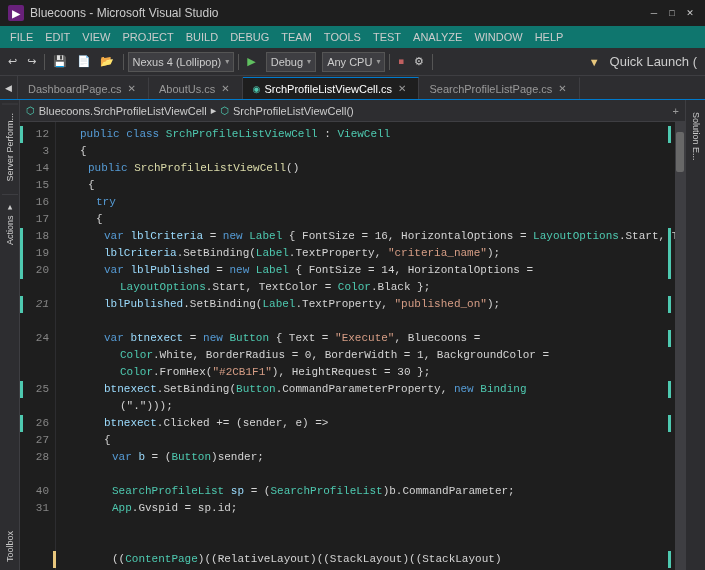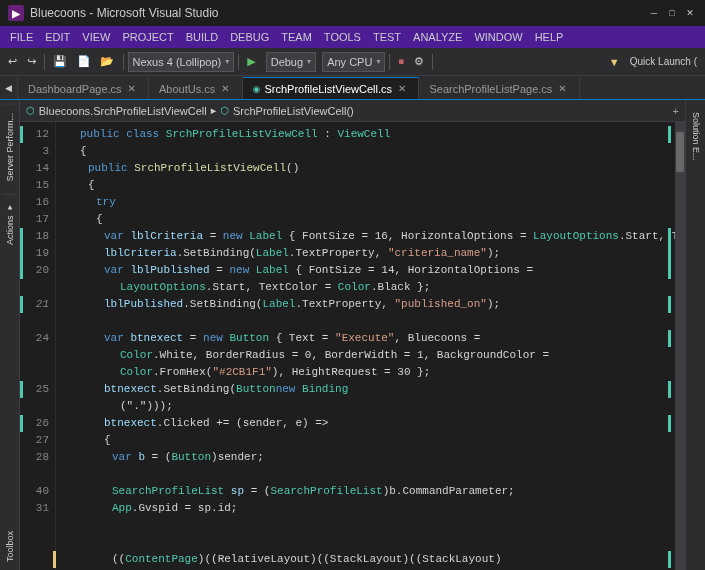--- a/index.html
+++ b/index.html
@@ -27,21 +27,21 @@
     #title-bar .title-controls { display: flex; gap: 4px; }
     #title-bar .title-controls span {
       width: 14px; height: 14px; border-radius: 50%;
       display: inline-flex; align-items: center; justify-content: center;
       font-size: 9px; color: #ccc; cursor: pointer;
     }
 
     
     #menu-bar {
       height: 22px;
-      background: #4c1d95;
+      background: #0f766e;
       display: flex;
       align-items: center;
       padding: 0 4px;
       color: #ccc;
       font-size: 11px;
     }
     #menu-bar span {
       padding: 2px 6px;
       cursor: pointer;
     }
@@ -312,21 +312,21 @@
   <div class="tb-dropdown" style="margin-left:4px;">
     <span>Any CPU</span>
     <span class="arrow">▾</span>
   </div>
   <div class="tb-sep"></div>
   <span class="tb-btn" style="color:#c06060;">⏹</span>
   <span class="tb-btn">⚙</span>
   <div class="tb-sep"></div>
   <span style="flex:1"></span>
   <span class="tb-btn" style="color:#e8c77d;">▼</span>
-  <span class="tb-btn" style="font-size:10px;">Quick Launch (</span>
+  <span class="tb-btn" style="font-size:13px;">Quick Launch (</span>
 </div>
 
 <div id="tab-row">
 
   <div style="width:18px; background:#2d2d30; display:flex; align-items:center; justify-content:center; border-right:1px solid #3e3e42; height:100%; font-size:9px; color:#ccc;">◀</div>
   <div class="tab">
     <span>DashboardPage.cs</span>
     <span class="close-x">✕</span>
   </div>
   <div class="tab">
@@ -474,21 +474,21 @@
           <span style="margin-left:56px;"></span>
           <span class="type">Color</span><span class="plain">.White, BorderRadius = 0, BorderWidth = 1, BackgroundColor =</span>
         </div>
         <div class="code-line">
           <span style="margin-left:56px;"></span>
           <span class="type">Color</span><span class="plain">.FromHex(</span><span class="str">"#2CB1F1"</span><span class="plain">), HeightRequest = 30 };</span>
         </div>
 
         <div class="code-line">
           <span style="margin-left:40px;"></span>
-          <span class="prop">btnexect</span><span class="plain">.SetBinding(</span><span class="type">Button</span><span class="kw">new </span><span class="type">Binding</span>
+          <span class="prop">btnexect</span><span class="plain">.SetBinding(</span><span class="type">Button</span><span class="plain">.CommandParameterProperty, </span><span class="kw">new </span><span class="type">Binding</span>
           <span class="right-indicator ri-green" style="right:0; position:absolute;"></span>
         </div>
         <div class="code-line">
           <span style="margin-left:56px;"></span>
           <span class="plain">(".")));</span>
         </div>
 
         <div class="code-line">
           <span style="margin-left:40px;"></span>
           <span class="prop">btnexect</span><span class="plain">.Clicked += (sender, e) =&gt;</span>

